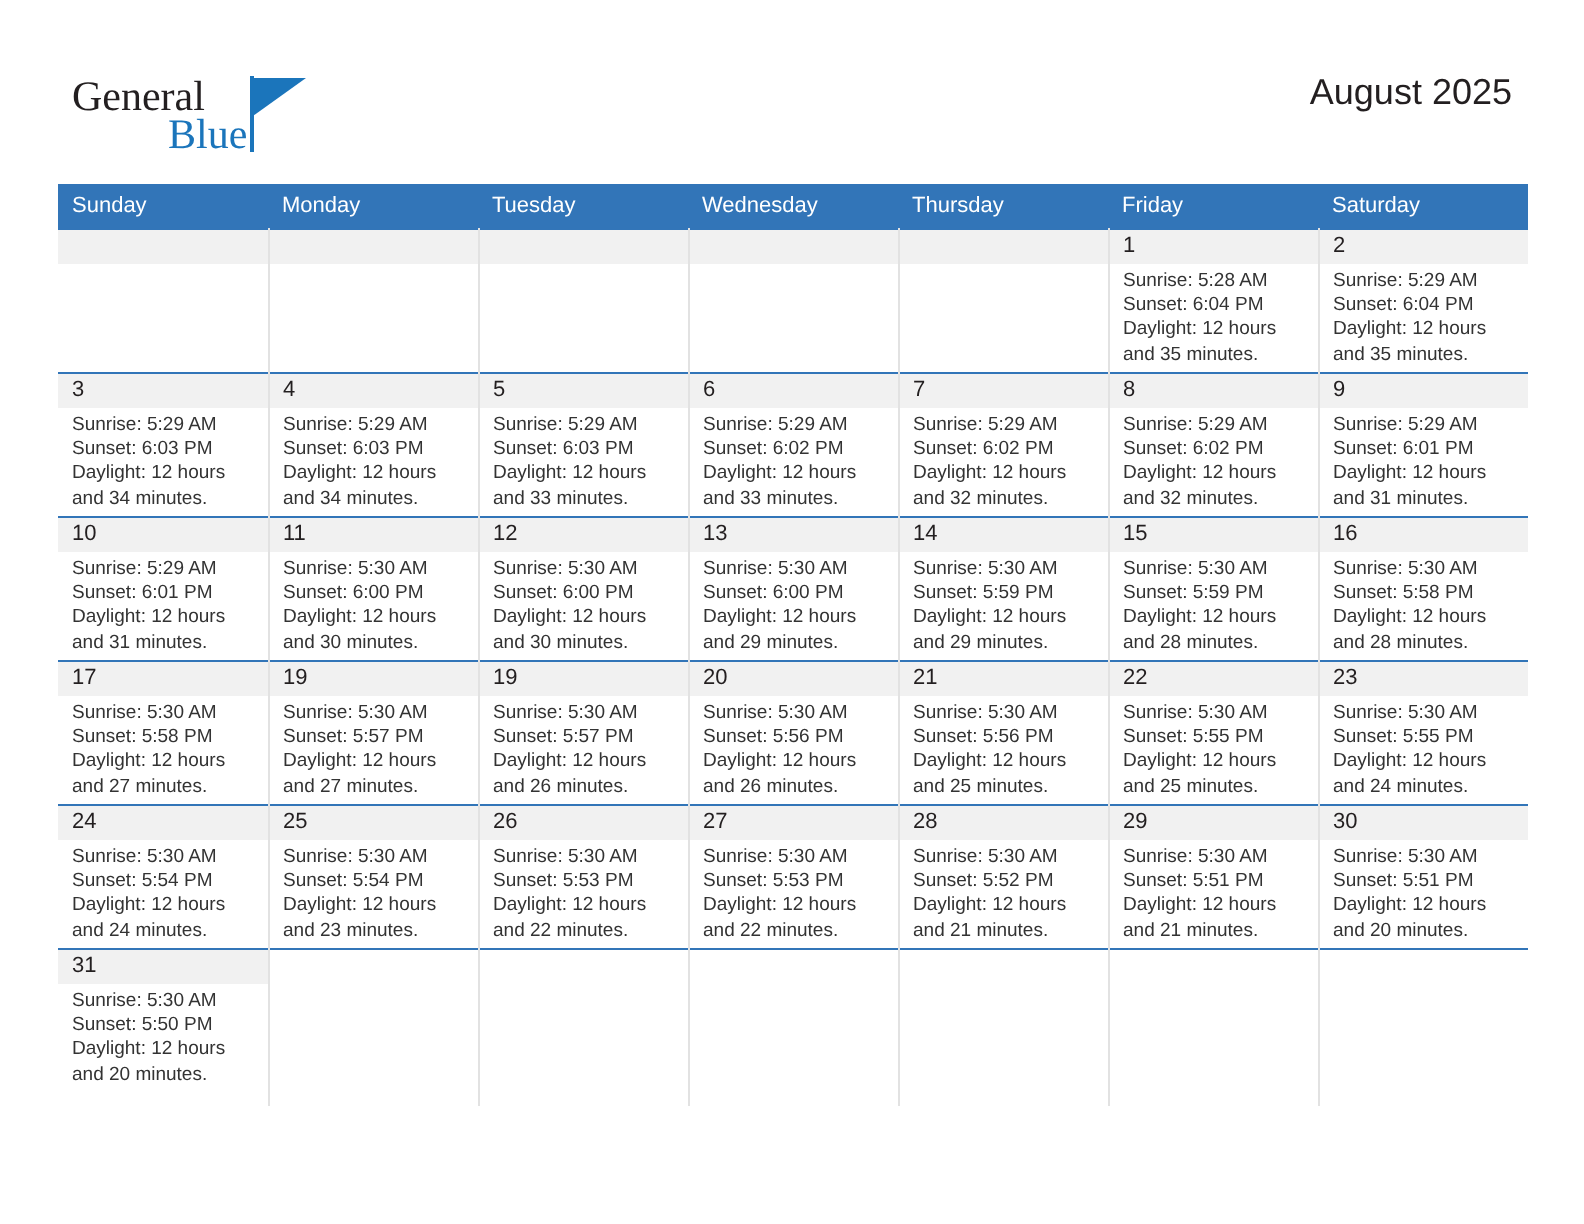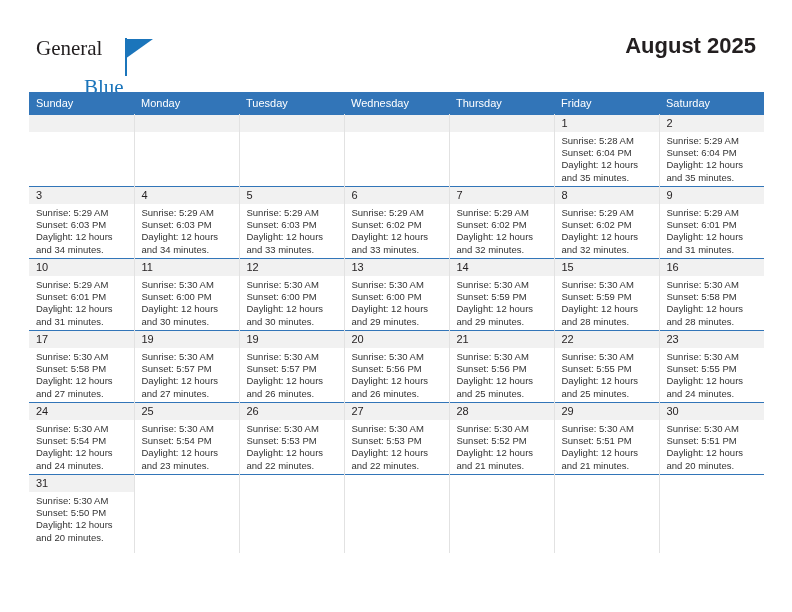--- a/index.html
+++ b/index.html
@@ -42,21 +42,20 @@
     color: #231f20;
     letter-spacing: 0px;
     line-height: 24px;
   }
   .logo-blue {
     position: absolute;
     left: 48px; top: 19px;
     font-size: 21px;
     color: #1b75bb;
     line-height: 24px;
-    margin-top: 20px;
   }
   .logo-triangle {
     position: absolute;
     left: 89px;
     top: 3px;
     width: 0; height: 0;
     border-left: 28px solid #1b75bb;
     border-bottom: 20px solid transparent;
   }
   .logo-bar {
@@ -68,24 +67,24 @@
     background: #1b75bb;
   }
 
   .title-block {
     position: absolute;
     right: 36px;
     top: 30px;
     text-align: right;
   }
   .cal-title {
-    font-size: 22px;
+    font-size: 18px;
     color: #231f20;
     line-height: 32px;
-    font-weight: bold;
+    font-weight: normal;
     margin: 0;
   }
   .cal-subtitle {
     font-size: 13.5px;
     color: #231f20;
     line-height: 18px;
     margin: 7px 0 0 0;
     font-weight: normal;
   }
 

